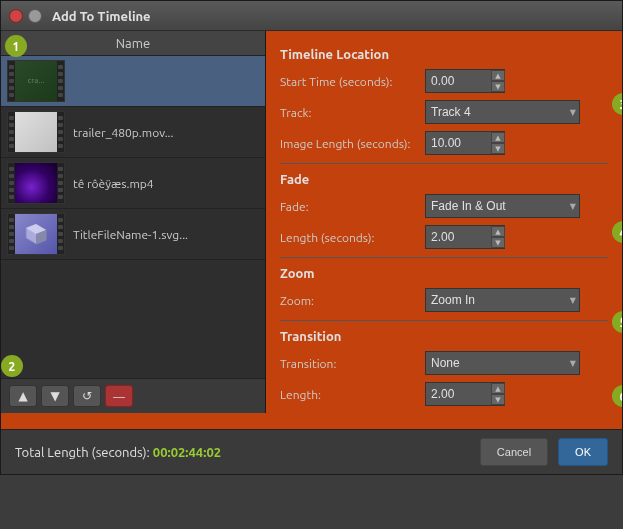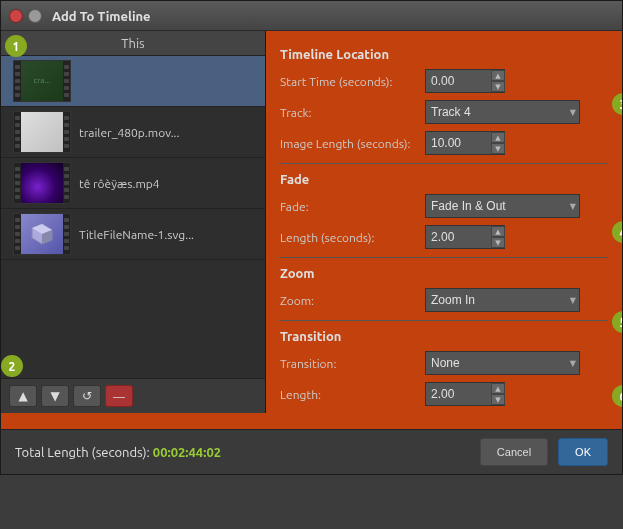--- a/index.html
+++ b/index.html
@@ -69,21 +69,21 @@
       border-bottom: 1px solid #222;
       text-align: center;
     }
     .file-list {
       flex: 1;
       overflow-y: auto;
     }
     .file-item {
       display: flex;
       align-items: center;
-      padding: 4px 12px;
+      padding: 4px 6px;
       border-bottom: 1px solid #222;
       cursor: pointer;
       gap: 8px;
     }
     .file-item.selected { background: #4a6080; }
     .film-strip {
       width: 58px;
       height: 42px;
       background: #111;
       flex-shrink: 0;
@@ -328,21 +328,21 @@
     <span class="tb-title">Add To Timeline</span>
   </div>
 
   <div class="main-content">
 
     <div class="left-panel" style="position:relative;">
 
       <div style="position:absolute;top:4px;left:4px;z-index:10;">
         <div class="badge">1</div>
       </div>
-      <div class="file-list-header">This</div>
+      <div class="file-list-header">Name</div>
       <div class="file-list">
 
         <div class="file-item selected">
           <div class="film-strip">
             <div class="film-notches left">
               <div class="notch"></div>
               <div class="notch"></div>
               <div class="notch"></div>
               <div class="notch"></div>
               <div class="notch"></div>

